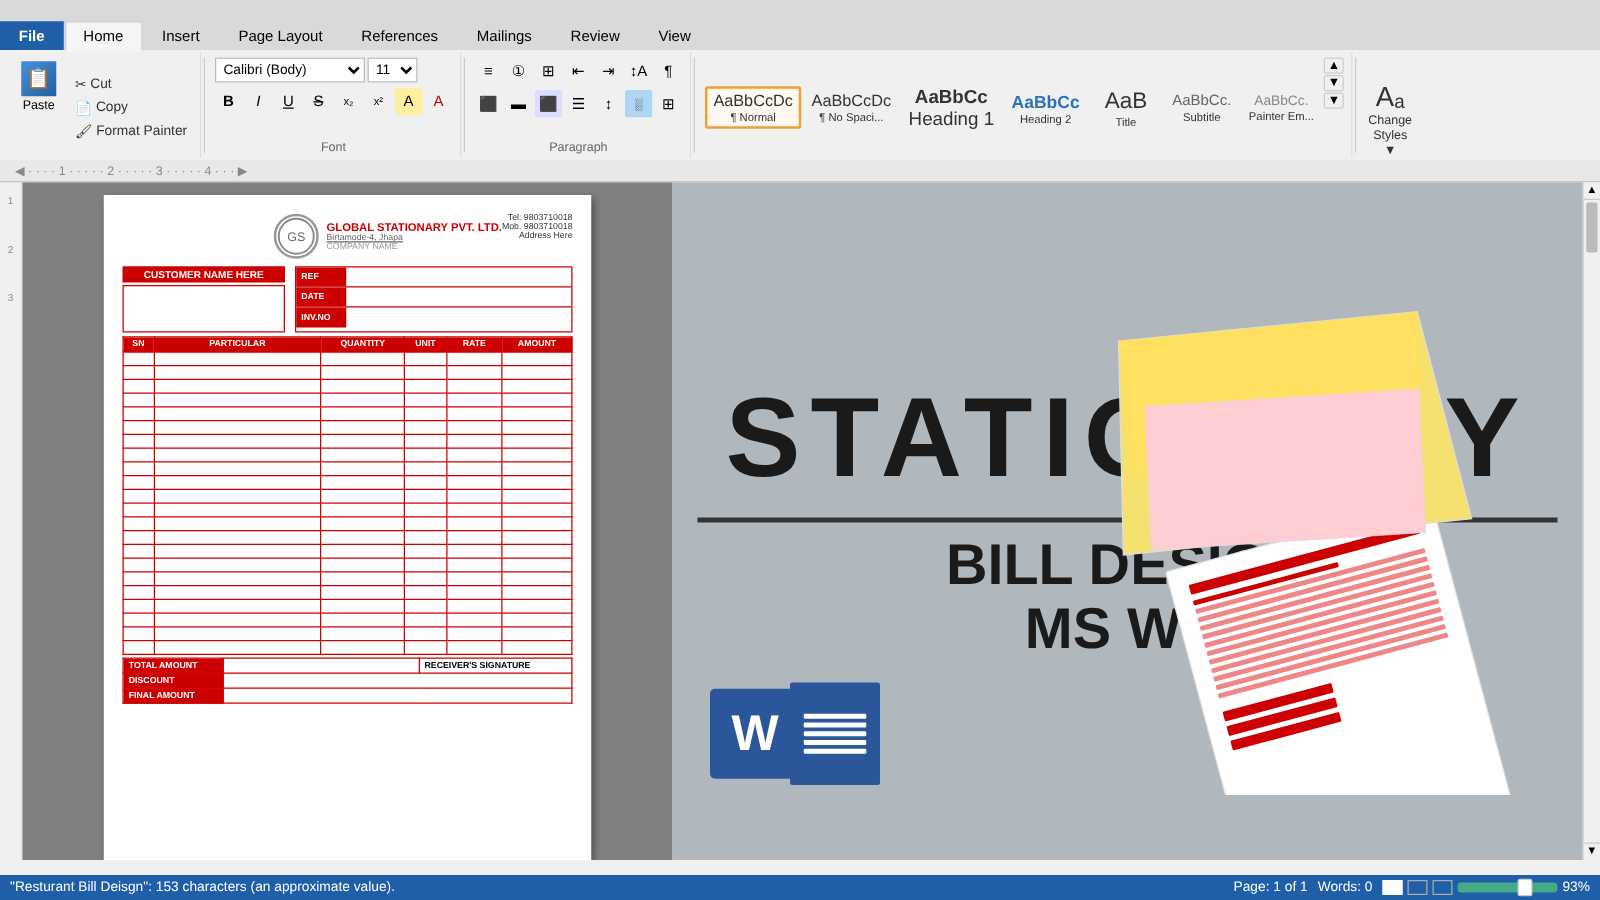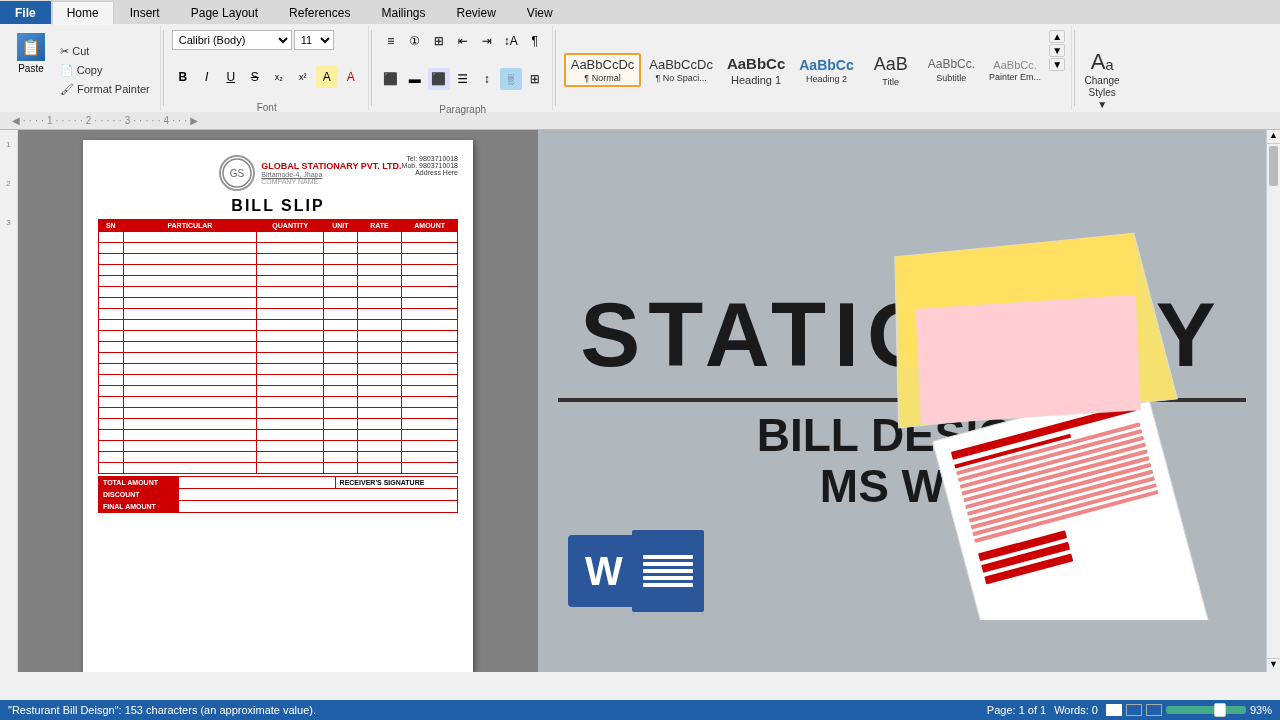--- a/index.html
+++ b/index.html
@@ -1,21 +1,21 @@
 <!DOCTYPE html>
 <html><head>
   <meta charset="utf-8">
   <style>
     * { margin: 0; padding: 0; box-sizing: border-box; }
     body { width: 1280px; height: 720px; overflow: hidden; font-family: 'Segoe UI', Arial, sans-serif; background: #f0f0f0; }
 
     .ribbon-tabs {
       display: flex;
       background: #d9d9d9;
-      height: 24px;
+      height: 40px;
       align-items: flex-end;
     }
 
     .ribbon-tab {
       padding: 4px 14px;
       font-size: 12px;
       cursor: pointer;
       border: 1px solid transparent;
       border-bottom: none;
       margin-right: 1px;
@@ -120,21 +120,21 @@
       font-size: 11px;
       border: 1px solid #bbb;
       background: white;
       width: 40px;
       padding: 0 2px;
     }
 
     .font-row {
       display: flex;
       gap: 2px;
-      margin-bottom: 14px;
+      margin-bottom: 2px;
       align-items: center;
     }
 
     .icon-btn {
       width: 22px;
       height: 22px;
       display: flex;
       align-items: center;
       justify-content: center;
       border: 1px solid transparent;
@@ -597,21 +597,21 @@
         <div class="style-btn active">
           <span class="style-preview">AaBbCcDc</span>
           <span style="font-size:9px;">¶ Normal</span>
         </div>
         <div class="style-btn">
           <span class="style-preview">AaBbCcDc</span>
           <span style="font-size:9px;">¶ No Spaci...</span>
         </div>
         <div class="style-btn">
           <span class="style-preview heading1">AaBbCc</span>
-          <span style="font-size:11px;">Heading 1</span>
+          <span style="font-size:15px;">Heading 1</span>
         </div>
         <div class="style-btn">
           <span class="style-preview heading2">AaBbCc</span>
           <span style="font-size:9px;">Heading 2</span>
         </div>
         <div class="style-btn">
           <span class="style-preview title">AaB</span>
           <span style="font-size:9px;">Title</span>
         </div>
         <div class="style-btn">
@@ -670,22 +670,41 @@
             <div style="font-size:7px;color:#999;">COMPANY NAME</div>
           </div>
         </div>
         <div class="contact-info">
           <div>Tel: 9803710018</div>
           <div>Mob. 9803710018</div>
           <div>Address Here</div>
         </div>
       </div>
 
-      <div class="bill-title">BILL SLIP</div>
-
+
+      <div class="customer-row">
+        <div style="display:flex;flex-direction:column;gap:2px;">
+          <div class="customer-box">CUSTOMER NAME HERE</div>
+          <div class="customer-area"></div>
+        </div>
+        <div class="ref-section" style="flex:1;margin-left:4px;">
+          <div class="ref-row">
+            <div class="ref-label">REF</div>
+            <div style="flex:1;"></div>
+          </div>
+          <div class="ref-row">
+            <div class="ref-label">DATE</div>
+            <div style="flex:1;"></div>
+          </div>
+          <div class="ref-row">
+            <div class="ref-label">INV.NO</div>
+            <div style="flex:1;"></div>
+          </div>
+        </div>
+      </div>
 
       <table class="bill-table">
         <thead>
           <tr>
             <th style="width:22px;">SN</th>
             <th style="width:120px;">PARTICULAR</th>
             <th style="width:60px;">QUANTITY</th>
             <th style="width:30px;">UNIT</th>
             <th style="width:40px;">RATE</th>
             <th style="width:50px;">AMOUNT</th>

